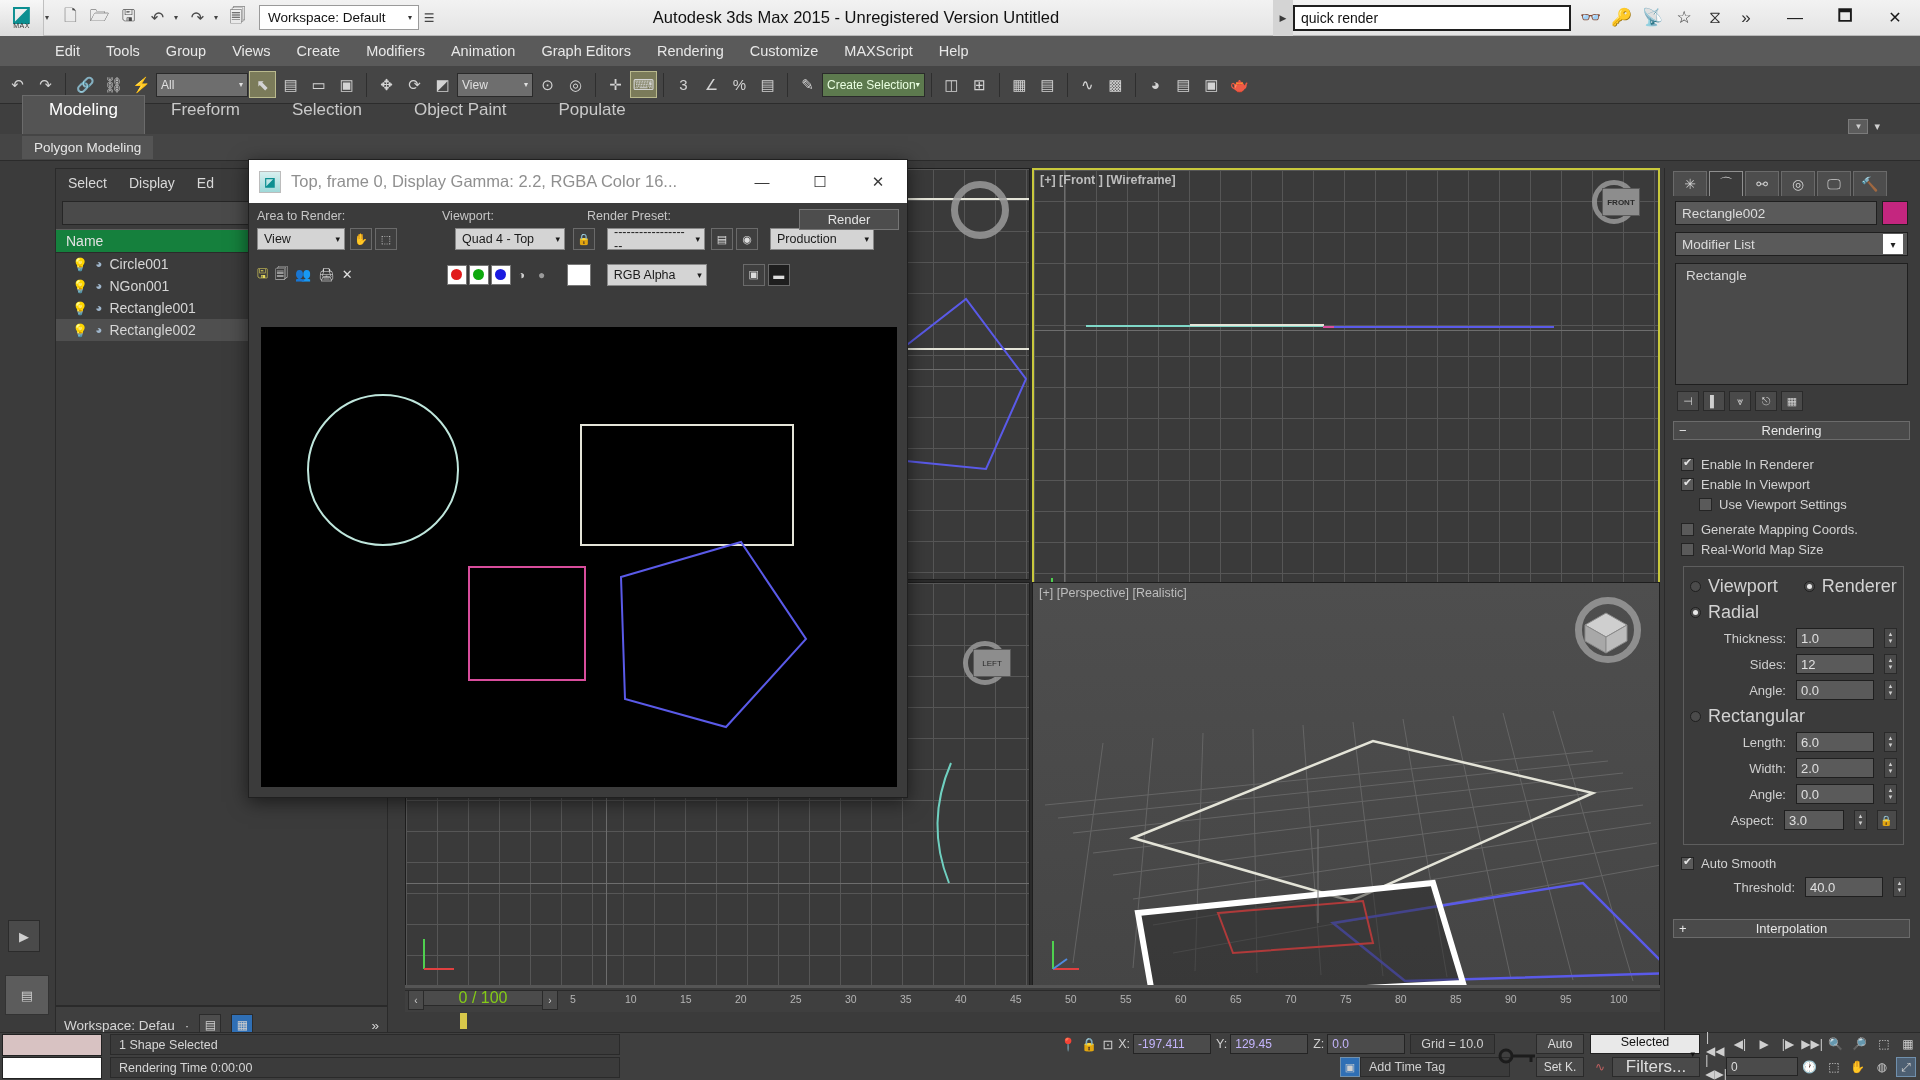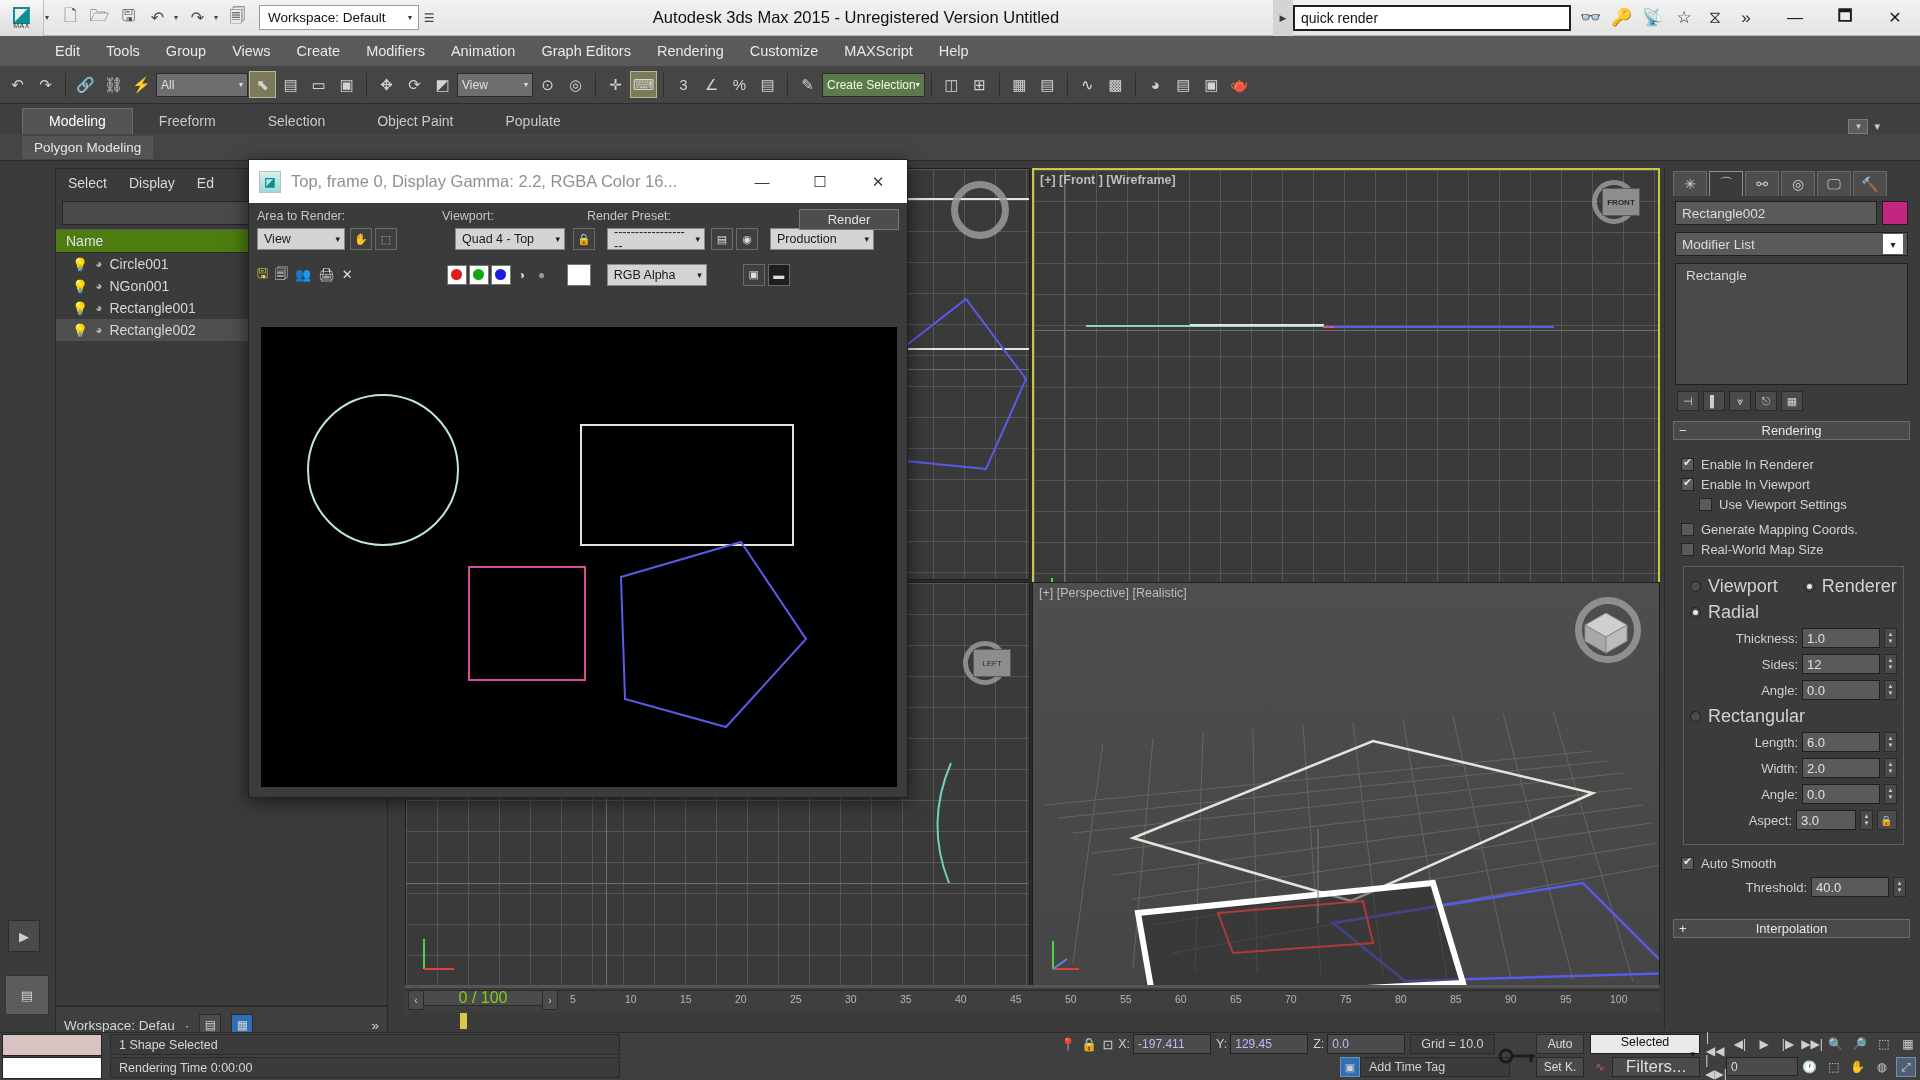--- a/index.html
+++ b/index.html
@@ -51,40 +51,40 @@
   .sep{ width:1px; height:24px; background:#2e2e2e; margin:0 5px; }
   .tbsel{ height:24px; min-width:76px; background:#6e6e6e; border:1px solid #2a2a2a;
     display:flex; align-items:center; padding:0 4px; font-size:12px; color:#e0e0e0;}
   .tbsel .a{ margin-left:auto; font-size:8px;}
   .tbsel.wide{ min-width:92px; }
   .tbsel.green{ background:#5d7a4e; color:#eaffe2; }
 
   
   .ribbon{ position:absolute; left:0; top:104px; width:1920px; height:30px; background:#3f3f3f;
     display:flex; align-items:flex-end; padding-left:22px;}
-  .rtab{ padding:4px 26px 5px 26px; font-size:14px; color:#c9c9c9; }
+  .rtab{ padding:4px 26px 14px 26px; font-size:17px; color:#c9c9c9; }
   .rtab.active{ background:#545454; color:#fff; border:1px solid #6b6b6b; border-bottom:none;}
   .ribbon2{ position:absolute; left:0; top:134px; width:1920px; height:27px; background:#454545;
     display:flex; align-items:center; border-bottom:1px solid #2b2b2b;}
   .r2tab{ margin-left:22px; padding:4px 12px; font-size:13.5px; color:#e6e6e6; background:#545454;}
   .ribdrop{ margin-left:auto; margin-right:40px; display:flex; align-items:center; gap:6px;
     font-size:11px; color:#d0d0d0; }
   .ribdrop .sq{ width:20px; height:15px; background:#5c5c5c; border:1px solid #7b7b7b;
     display:flex; align-items:center; justify-content:center; font-size:8px; }
 
   
   .explorer{ position:absolute; left:55px; top:168px; width:333px; height:838px;
     background:#3b3b3b; border:1px solid #2a2a2a;}
   .ex-menu{ display:flex; height:28px; align-items:center; padding-left:12px; gap:22px;
     font-size:14px; color:#d8d8d8;}
   .ex-search{ display:flex; align-items:center; height:32px; padding:0 6px; gap:6px;}
   .ex-search .fld{ flex:1; height:24px; background:#4a4a4a; border:1px solid #262626;}
   .ex-search .x{ font-size:16px; color:#c8c8c8; width:18px; text-align:center;}
   .ex-search .ic{ font-size:14px; color:#c8c8c8; width:18px; text-align:center;}
-  .ex-hdr{ height:24px; background:#4d7c0f; border-top:1px solid #5e5e5e; border-bottom:1px solid #2a2a2a;
+  .ex-hdr{ height:24px; background:#15803d; border-top:1px solid #5e5e5e; border-bottom:1px solid #2a2a2a;
     display:flex; align-items:center; padding-left:10px; font-size:14px; color:#e2e2e2;}
   .ex-row{ height:22px; display:flex; align-items:center; padding-left:16px; gap:7px; font-size:14px;}
   .ex-row.sel{ background:#4f4f4f; }
   .bulb{ color:#ffd34d; font-size:13px; }
   .shp{ color:#9fb6cc; font-size:12px; }
   .ex-name{ color:#d6d6d6; }
   .ex-bottom{ position:absolute; left:55px; top:1006px; width:333px; height:38px;
     background:#3f3f3f; border:1px solid #2a2a2a; display:flex; align-items:center; gap:10px; padding:0 8px;}
   .ex-bottom .lbl{ font-size:13.5px; color:#d6d6d6; }
   .mini{ width:22px;height:22px;display:flex;align-items:center;justify-content:center;
@@ -141,21 +141,21 @@
   .rollhdr .pm{ position:absolute; left:5px; font-size:13px; }
   .rollbody{ padding:14px 4px 6px 8px; }
   .chk{ display:flex; align-items:center; gap:7px; height:20px; font-size:13px; color:#d2d2d2;}
   .box{ width:13px; height:13px; background:#5a5a5a; border:1px solid #242424; position:relative;}
   .box.ck::after{ content:"✔"; position:absolute; left:1px; top:-3px; font-size:11px; color:#e4e4e4;}
   .rad{ width:11px; height:11px; border-radius:50%; background:#4b4b4b; border:1px solid #1f1f1f;}
   .rad.on{ background:#4b4b4b; box-shadow:inset 0 0 0 2px #4b4b4b; }
   .rad.on::after{ content:""; display:block; width:5px;height:5px;border-radius:50%;
     background:#e8e8e8; margin:2px auto;}
   .grp{ border:1px solid #5e5e5e; margin:7px 2px 0 2px; padding:9px 6px 8px 6px; position:relative;}
-  .spinrow{ display:flex; align-items:center; justify-content:flex-end; gap:4px; margin-bottom:6px;}
+  .spinrow{ display:flex; align-items:center; justify-content:flex-end; gap:10px; margin-bottom:6px;}
   .spinrow .lb{ font-size:13px; color:#cfcfcf; }
   .numfld{ width:78px; height:20px; background:#5a5a5a; border:1px solid #1f1f1f;
     font-size:13px; color:#e0e0e0; padding:0 4px; display:flex; align-items:center;}
   .spin{ width:13px; height:20px; background:#4a4a4a; border:1px solid #2a2a2a;
     display:flex; flex-direction:column; align-items:center; justify-content:center;
     font-size:6px; line-height:7px; color:#d0d0d0;}
   .lockbtn{ width:20px;height:20px;background:#4a4a4a;border:1px solid #2a2a2a;
     display:flex;align-items:center;justify-content:center;font-size:10px;}
   .radrow{ display:flex; align-items:center; gap:7px; height:20px; font-size:18px; color:#d2d2d2;}
 

